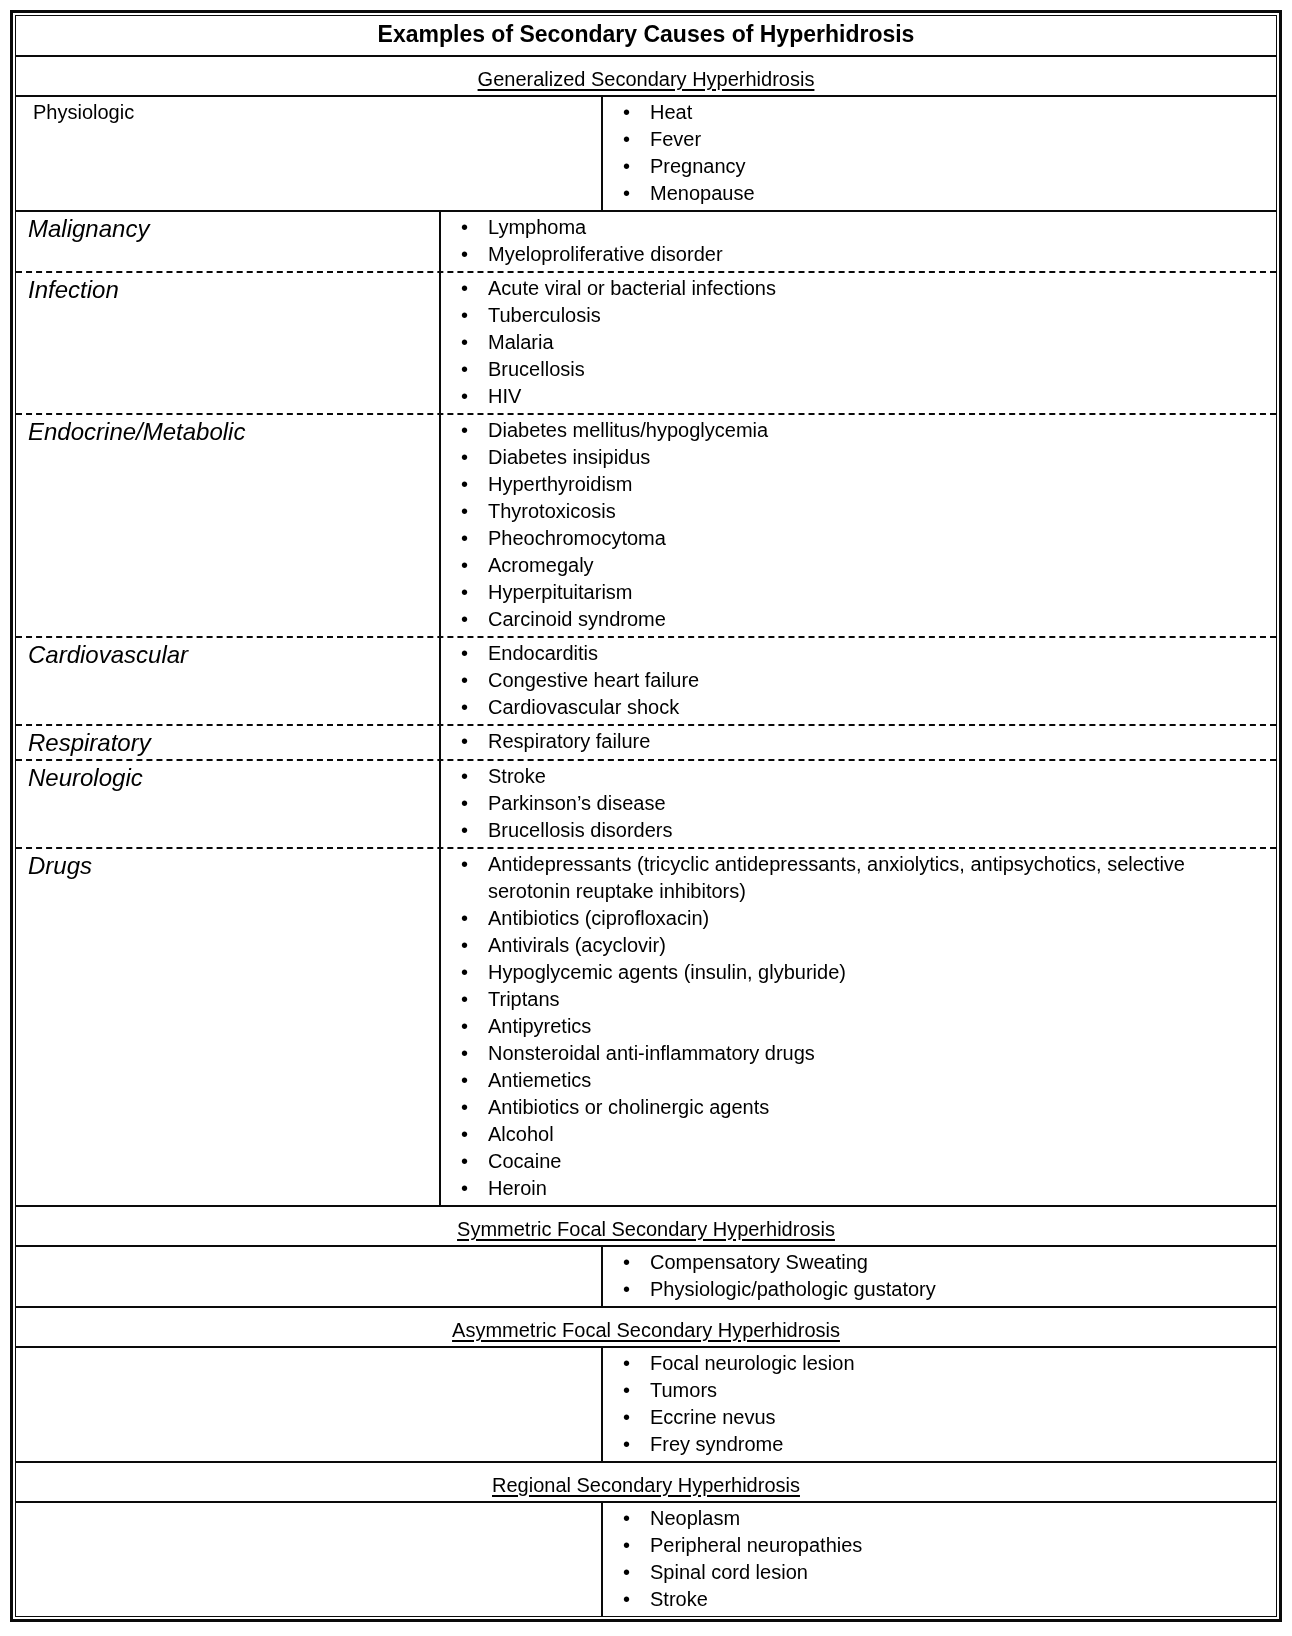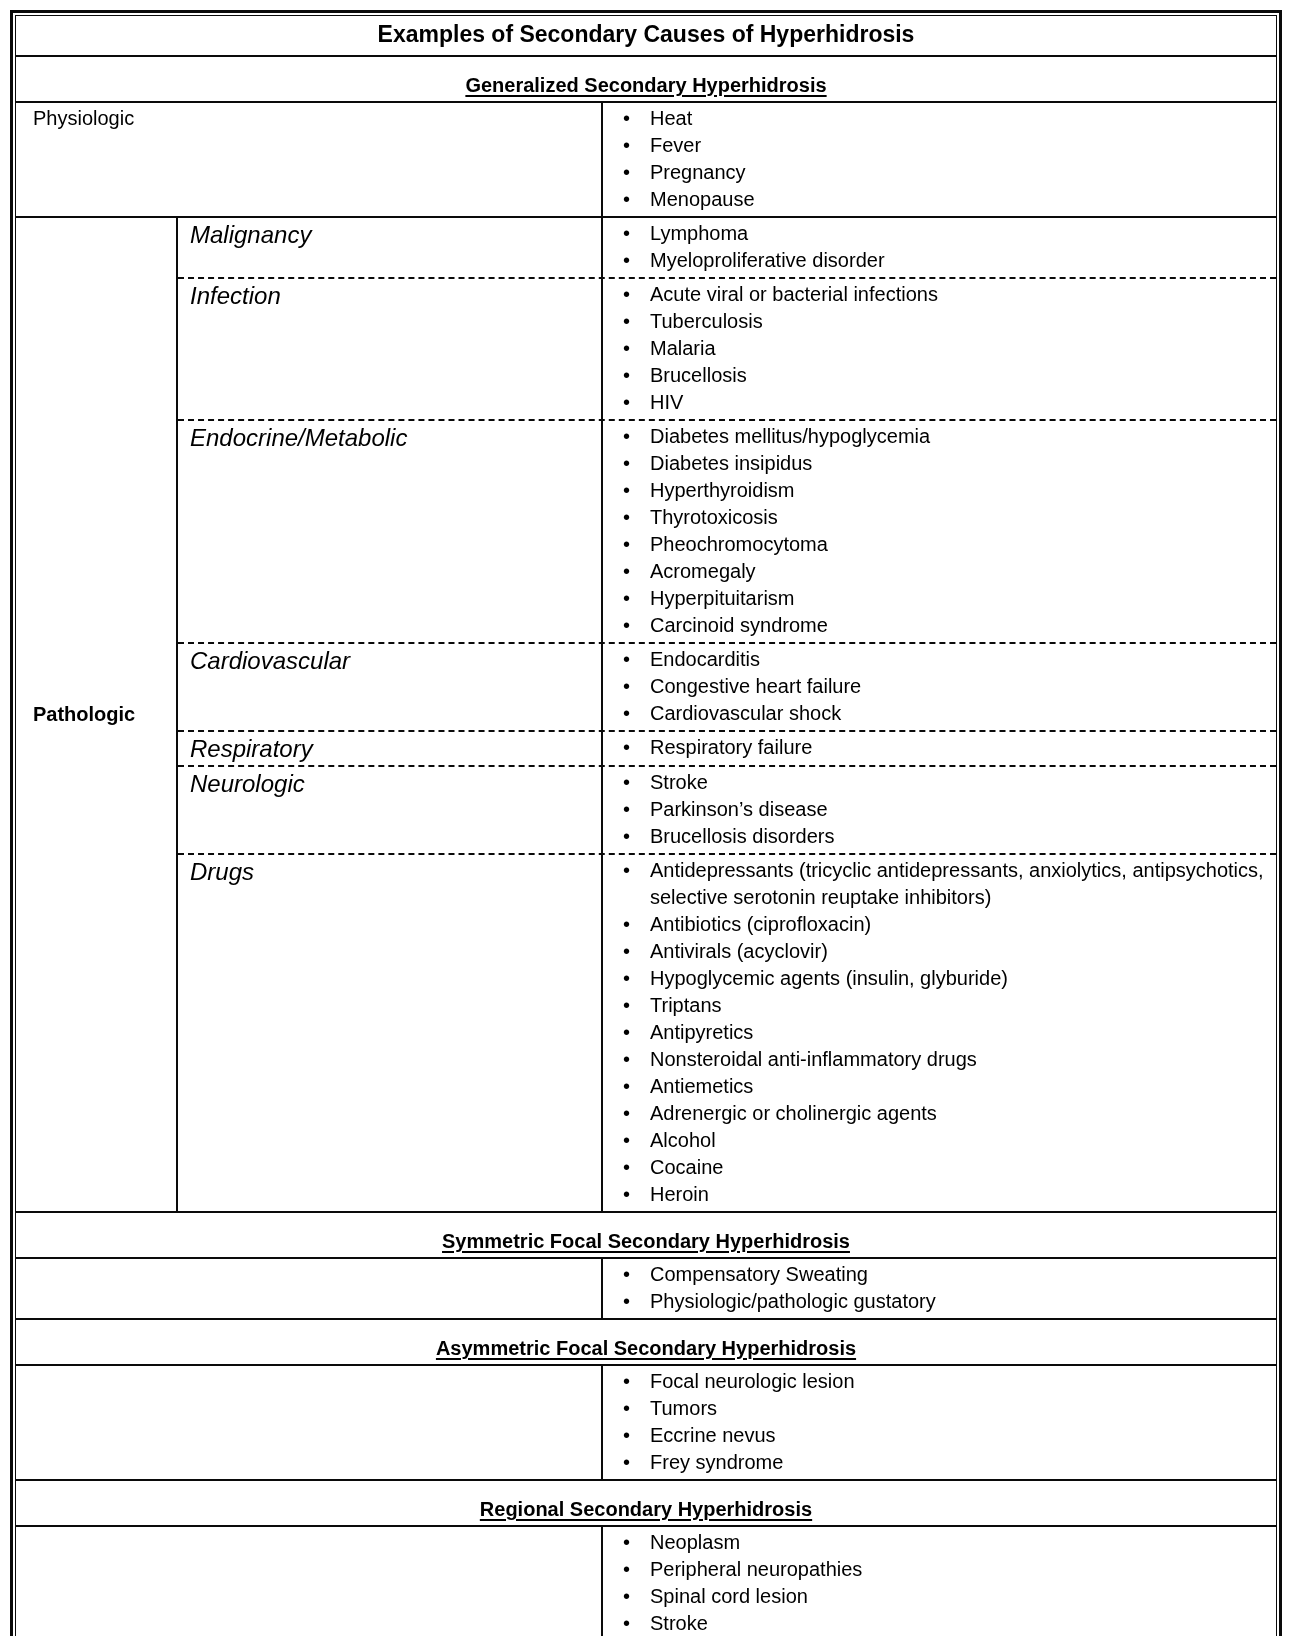--- a/index.html
+++ b/index.html
@@ -27,24 +27,24 @@
   }
   .tbl > * + * { border-top: 2px solid #0a0a0a; }
 
   .title-row {
     font-weight: 700;
     font-size: 23px;
     text-align: center;
     padding: 5px 0 7px 0;
   }
   .section-header {
-    font-weight: 700;
+    font-weight: 400;
     font-size: 20px;
     text-align: center;
-    padding: 17px 0 4px 0;
+    padding: 11px 0 4px 0;
   }
   .section-header .hdr-text {
     text-decoration: underline;
     text-decoration-thickness: 2px;
     text-underline-offset: 3px;
   }
   .row { display: flex; align-items: stretch; }
 
   .cell-left {
     width: 587px;
@@ -113,23 +113,20 @@
             <span class="bullet">•</span>
             <span class="item-text">Pregnancy</span>
           </div>
           <div class="item">
             <span class="bullet">•</span>
             <span class="item-text">Menopause</span>
           </div>
         </div>
       </div>
       <div class="row">
-        <div class="cell-cat">
-          <span>Pathologic</span>
-        </div>
         <div class="subwrap">
           <div class="subrow">
             <div class="cell-sub">Malignancy</div>
             <div class="cell-items">
               <div class="item">
                 <span class="bullet">•</span>
                 <span class="item-text">Lymphoma</span>
               </div>
               <div class="item">
                 <span class="bullet">•</span>
@@ -272,21 +269,21 @@
               <div class="item">
                 <span class="bullet">•</span>
                 <span class="item-text">Nonsteroidal anti-inflammatory drugs</span>
               </div>
               <div class="item">
                 <span class="bullet">•</span>
                 <span class="item-text">Antiemetics</span>
               </div>
               <div class="item">
                 <span class="bullet">•</span>
-                <span class="item-text">Adrenergic or cholinergic agents</span>
+                <span class="item-text">Antibiotics or cholinergic agents</span>
               </div>
               <div class="item">
                 <span class="bullet">•</span>
                 <span class="item-text">Alcohol</span>
               </div>
               <div class="item">
                 <span class="bullet">•</span>
                 <span class="item-text">Cocaine</span>
               </div>
               <div class="item">

